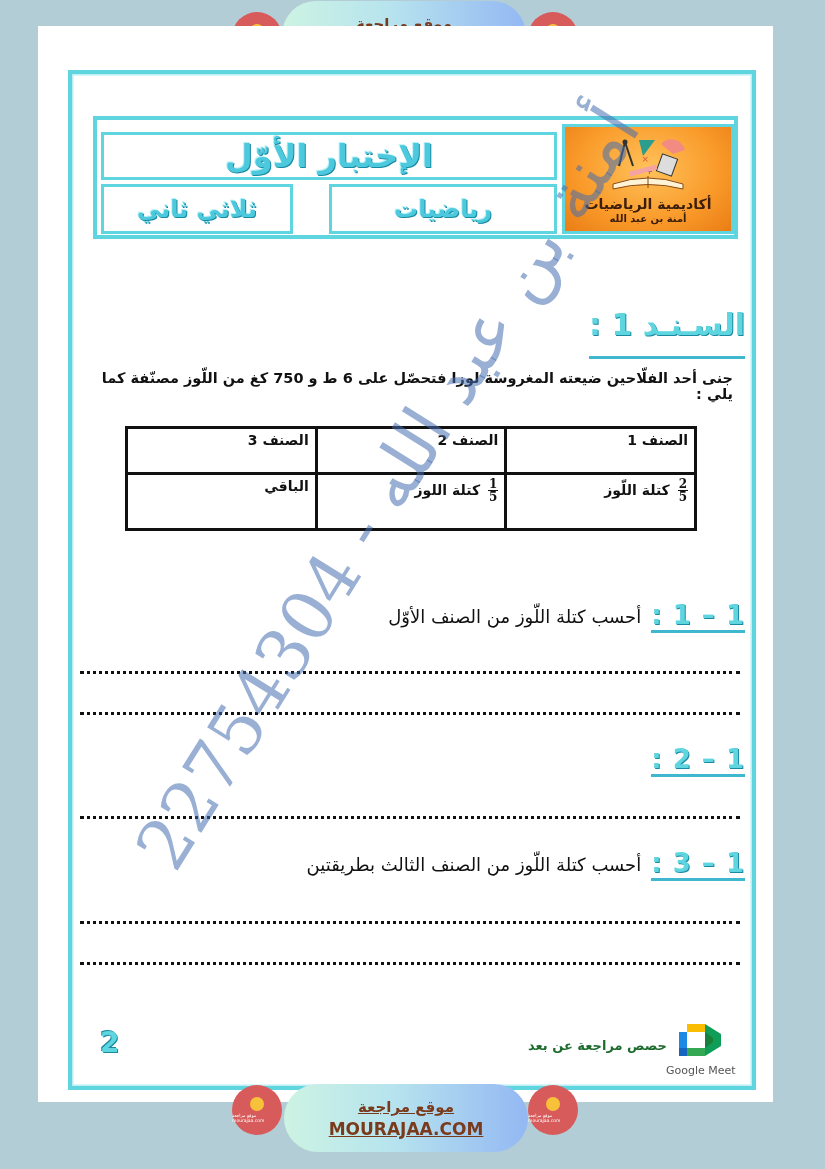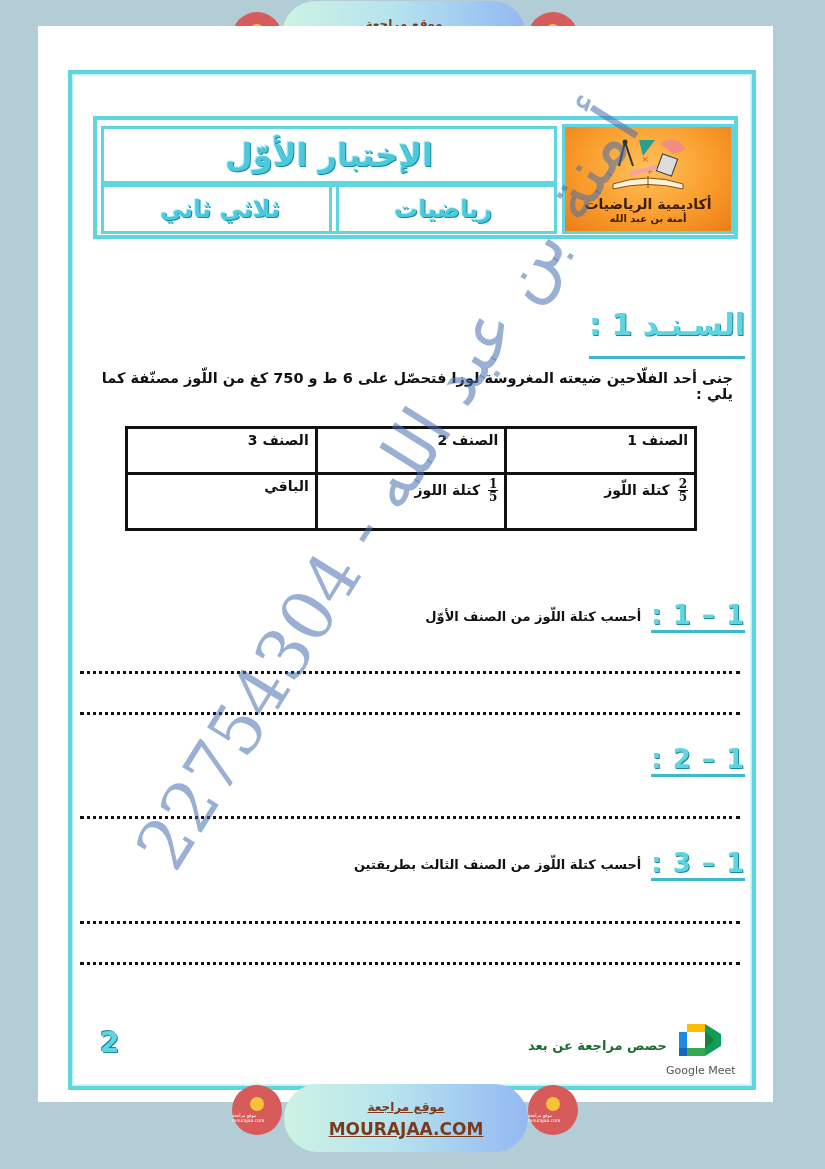--- a/index.html
+++ b/index.html
@@ -22,35 +22,35 @@
     position: absolute; left: 72px; top: 74px; width: 680px; height: 1012px;
     border: 1px solid #bdeef3;
   }
 
   
   .hdr {
     position: absolute; left: 93px; top: 116px; width: 645px; height: 123px;
     border: 4px solid #5fd5e0; background: #fff;
   }
   .hdr-title {
-    position: absolute; left: 4px; top: 6px; width: 456px; height: 58px;
+    position: absolute; left: 4px; top: 12px; width: 456px; height: 48px;
     border: 3px solid #5fd5e0;
     display: flex; align-items: center; justify-content: center;
     font-family: "DejaVu Sans", sans-serif; font-weight: bold; font-size: 32px;
     color: #4cc9dc; text-shadow: 1px 1px 0 #1a8aa3, -1px -1px 0 #b8f0f7;
     direction: rtl;
   }
   .hdr-cell {
     position: absolute; top: 64px; height: 50px; border: 3px solid #5fd5e0;
     display: flex; align-items: center; justify-content: center;
     font-weight: bold; font-size: 24px;
     color: #4cc9dc; text-shadow: 1px 1px 0 #1a8aa3, -1px -1px 0 #b8f0f7;
     direction: rtl;
   }
-  .hdr-cell.grade { left: 4px; width: 238px; }
+  .hdr-cell.grade { left: 4px; width: 192px; }
   .hdr-cell.subject { left: 232px; width: 228px; }
   .logo {
     position: absolute; left: 465px; top: 4px; width: 172px; height: 110px;
     background: radial-gradient(ellipse at 50% 40%, #ffc25a 0%, #f99a2a 60%, #ea7d15 100%);
     border: 3px solid #5fd5e0;
     display: flex; flex-direction: column; align-items: center; justify-content: flex-end;
     padding-bottom: 6px; direction: rtl;
   }
   .logo-art { width: 90px; height: 56px; margin-bottom: 4px; }
   .logo-title { font-weight: bold; font-size: 14px; color: #3a1d0c; line-height: 16px; }
@@ -83,21 +83,21 @@
   .frac { display: inline-flex; flex-direction: column; align-items: center; vertical-align: middle;
     font-size: 12px; line-height: 12px; margin-left: 3px; font-family: "DejaVu Serif", serif; }
   .frac .num { border-bottom: 1.5px solid #111; padding: 0 1px; }
 
   
   .q { position: absolute; right: 80px; direction: rtl; display: flex; align-items: center; gap: 10px; }
   .q-num {
     font-weight: bold; font-size: 26px; color: #5fd5e0; text-shadow: 1px 1px 0 #1a8aa3;
     border-bottom: 3px solid #3fb8cf; line-height: 30px; letter-spacing: 1px; text-align: center;
   }
-  .q-text { font-weight: bold; font-size: 13px; color: #111; }
+  .q-text { font-weight: normal; font-size: 18px; color: #111; }
   .dots {
     position: absolute; left: 80px; width: 660px; height: 4px;
     border-bottom: 3px dotted #111;
   }
 
   
   .page-num {
     position: absolute; left: 100px; top: 1026px; font-weight: bold; font-size: 28px;
     color: #5fd5e0; text-shadow: 1px 1px 0 #1a8aa3, -1px -1px 0 #1a8aa3;
   }
@@ -107,21 +107,21 @@
   }
   .meet-logo { position: absolute; left: 677px; top: 1020px; width: 46px; height: 40px; }
   .meet-label { position: absolute; left: 666px; top: 1064px; font-size: 11px; color: #555; }
 
   
   .banner {
     position: absolute; width: 244px; height: 68px; border-radius: 34px;
     background: linear-gradient(90deg, #cdf3e3 0%, #b6e3ee 45%, #93b8f3 100%);
     display: flex; flex-direction: column; align-items: center; justify-content: center;
   }
-  .banner .ar { font-weight: bold; font-size: 12px; color: #7a3b1c; text-decoration: underline; direction: rtl; line-height: 22px; }
+  .banner .ar { font-weight: bold; font-size: 15px; color: #7a3b1c; text-decoration: underline; direction: rtl; line-height: 22px; }
   .banner .en { font-weight: bold; font-size: 17px; color: #7a3b1c; text-decoration: underline; line-height: 22px; font-family: "DejaVu Sans", sans-serif; text-align: right; }
   .badge {
     position: absolute; width: 50px; height: 50px; border-radius: 50%;
     background: #d85b5b;
     display: flex; flex-direction: column; align-items: center; justify-content: center;
   }
   .badge .dot { width: 14px; height: 14px; border-radius: 50%; background: #f7c23a; margin-bottom: 2px; }
   .badge .tx { font-size: 4.5px; color: #fff; line-height: 5px; }
 
   

